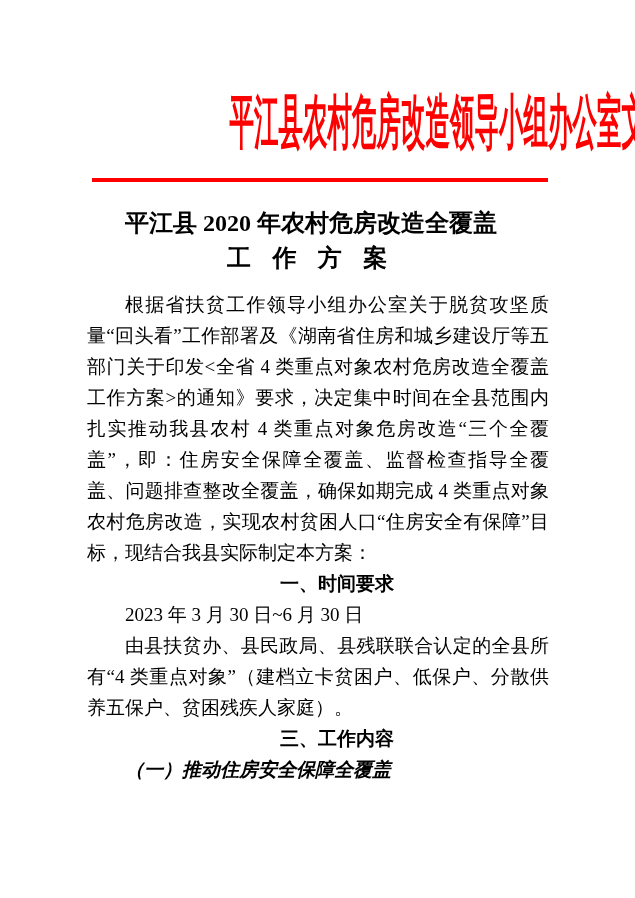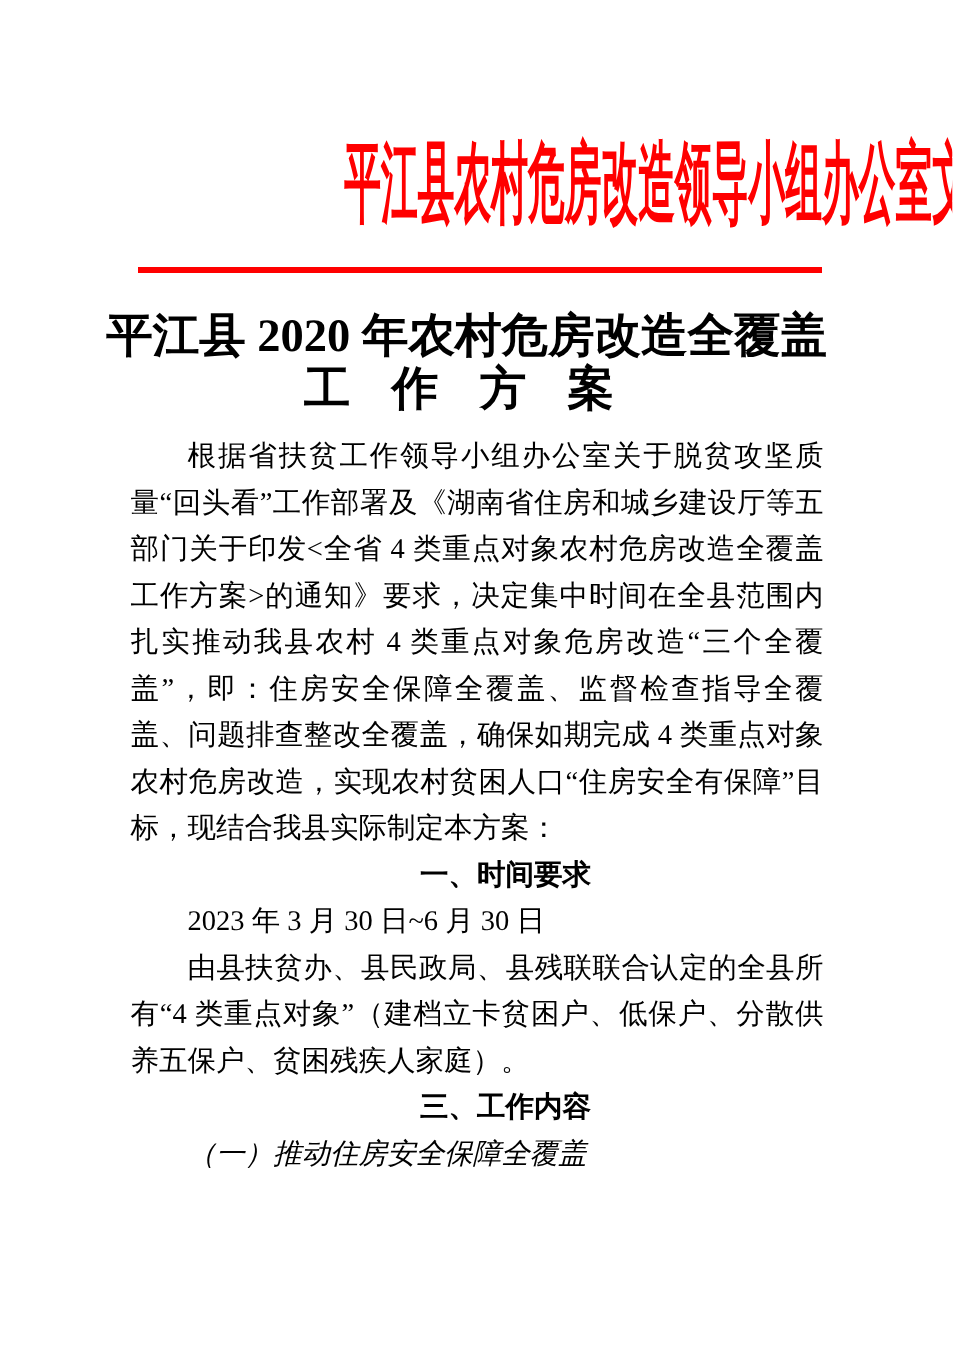--- a/index.html
+++ b/index.html
@@ -47,21 +47,21 @@
     background: #ff0000;
   }
   
   .doc-title {
     position: absolute;
     top: 206px;
     left: 0;
     width: 622px;
     text-align: center;
     font-weight: bold;
-    font-size: 31px;
+    font-size: 24px;
     line-height: 35px;
     color: #000000;
   }
   .doc-title .t2 {
     letter-spacing: 0.32em;
   }
   
   .body-block {
     position: absolute;
     top: 289px;
@@ -80,21 +80,21 @@
   }
   .sec-heading {
     font-weight: bold;
     font-family: "Liberation Sans", "DejaVu Sans", sans-serif;
     text-align: center;
   }
   .plain-line {
     text-align: left;
   }
   .sub-heading {
-    font-weight: normal;
+    font-weight: bold;
     font-style: italic;
     text-align: left;
   }
 </style>
 </head>
 <body>
 
 <div class="page">
 
   <div class="banner">

